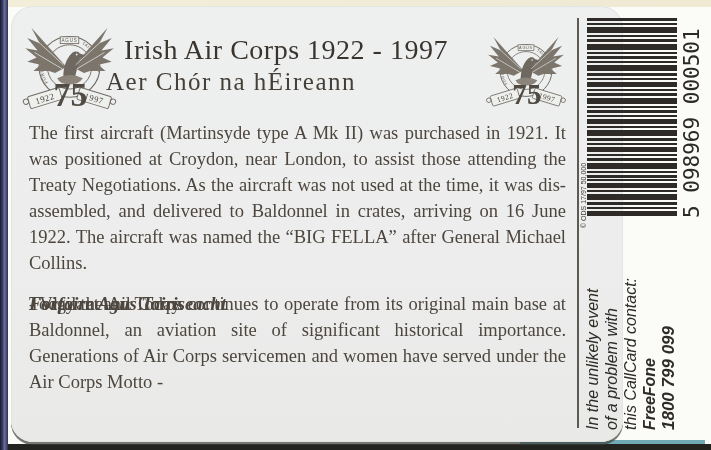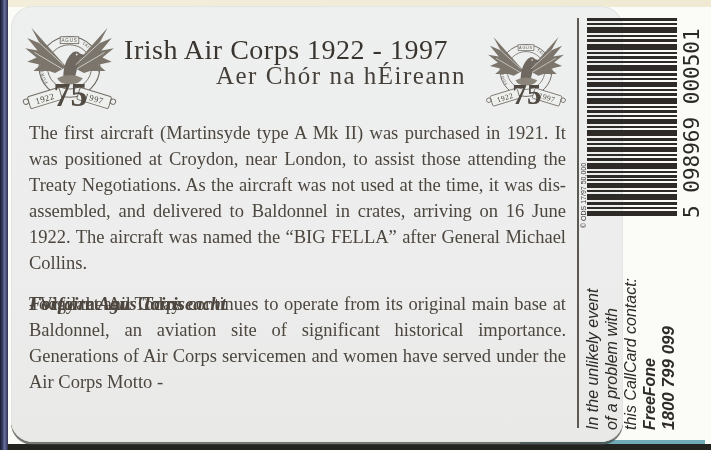--- a/index.html
+++ b/index.html
@@ -25,21 +25,21 @@
   .card *{position:absolute;}
 
   .crest-left{left:7px;top:11px;width:103px;height:108px;}
   .crest-right{left:471px;top:20px;width:88px;height:96px;}
 
   .title{
     left:95px;top:28px;width:360px;text-align:center;
     font-size:28px;color:#3a342f;letter-spacing:.5px;white-space:nowrap;
   }
   .subtitle{
-    left:95px;top:56px;width:360px;text-align:right;
+    left:95px;top:62px;width:360px;text-align:left;
     font-size:25px;color:#453f39;letter-spacing:1.5px;white-space:nowrap;
   }
 
   .paragraphs{left:18px;top:114px;width:537px;height:315px;
     font-size:18.5px;line-height:26px;color:#4d463f;text-align:justify;}
   .paragraphs p{position:static;margin:0 0 15px 0;}
   .motto{font-weight:bold;font-style:italic;}
 
   
   .rule{left:566px;top:12px;width:2px;height:410px;background:#5d5a54;}

